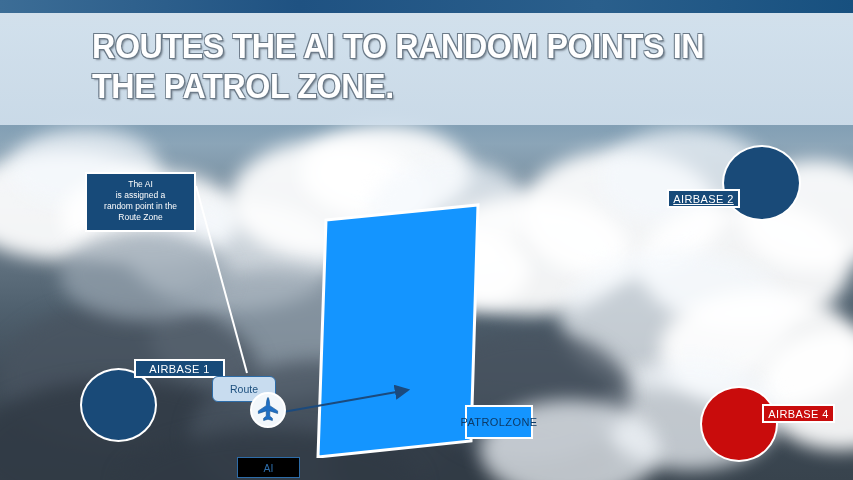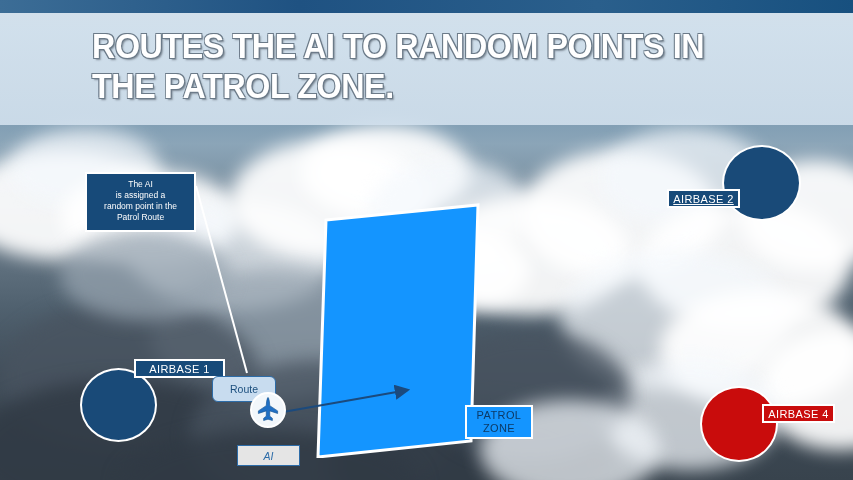--- a/index.html
+++ b/index.html
@@ -137,31 +137,30 @@
     color: #1c4f7e;
     font-size: 10.5px;
     display: flex;
     align-items: center;
     justify-content: center;
   }
 
   
   .ai-label {
     position: absolute;
-    left: 237px; top: 445px;
+    left: 237px; top: 457px;
     width: 63px; height: 21px;
     box-sizing: border-box;
-    background: #e5e5e5;
+    background: #000000;
     border: 1.5px solid #2d6ca8;
     color: #2d6ca8;
     font-size: 10.5px;
     display: flex;
     align-items: center;
     justify-content: center;
-    font-style: italic;
   }
 
   
   .jet-icon {
     position: absolute;
     left: 250px; top: 392px;
     width: 36px; height: 36px;
     border-radius: 50%;
     background: #f2f7fb;
     border: 2px solid #ffffff;
@@ -225,30 +224,30 @@
 
   <div class="circle navy" style="left:80px; top:368px; width:77px; height:74px;"></div>
   <div class="tag navy" style="left:134px; top:359px; width:91px; height:19px;">AIRBASE 1</div>
 
   <div class="circle navy" style="left:722px; top:145px; width:79px; height:76px;"></div>
   <div class="tag navy" style="left:667px; top:189px; width:73px; height:19px;text-decoration:underline;">AIRBASE 2</div>
 
   <div class="circle red" style="left:700px; top:386px; width:78px; height:76px;"></div>
   <div class="tag red" style="left:762px; top:404px; width:73px; height:19px;">AIRBASE 4</div>
 
-  <div class="tag blue" style="left:465px; top:405px; width:68px; height:34px; flex-direction:column; line-height:13px;justify-content:center;">
+  <div class="tag blue" style="left:465px; top:405px; width:68px; height:34px; flex-direction:row; line-height:13px;justify-content:center;">
     <span>PATROL</span>
     <span>ZONE</span>
   </div>
 
   <div class="callout">
     <div>The AI</div>
     <div>is assigned a</div>
     <div>random point in the</div>
-    <div>Patrol Route</div>
+    <div>Route Zone</div>
   </div>
 
   <svg class="leader-svg">
     <line x1="196" y1="186" x2="247" y2="373" stroke="#ffffff" stroke-width="2"></line>
   </svg>
 
   <svg class="arrow-svg">
     <defs>
       <marker id="ah" markerWidth="7" markerHeight="7" refX="6" refY="3.5" orient="auto">
         <polygon points="0 0, 7 3.5, 0 7" fill="#1b4a7d"></polygon>

